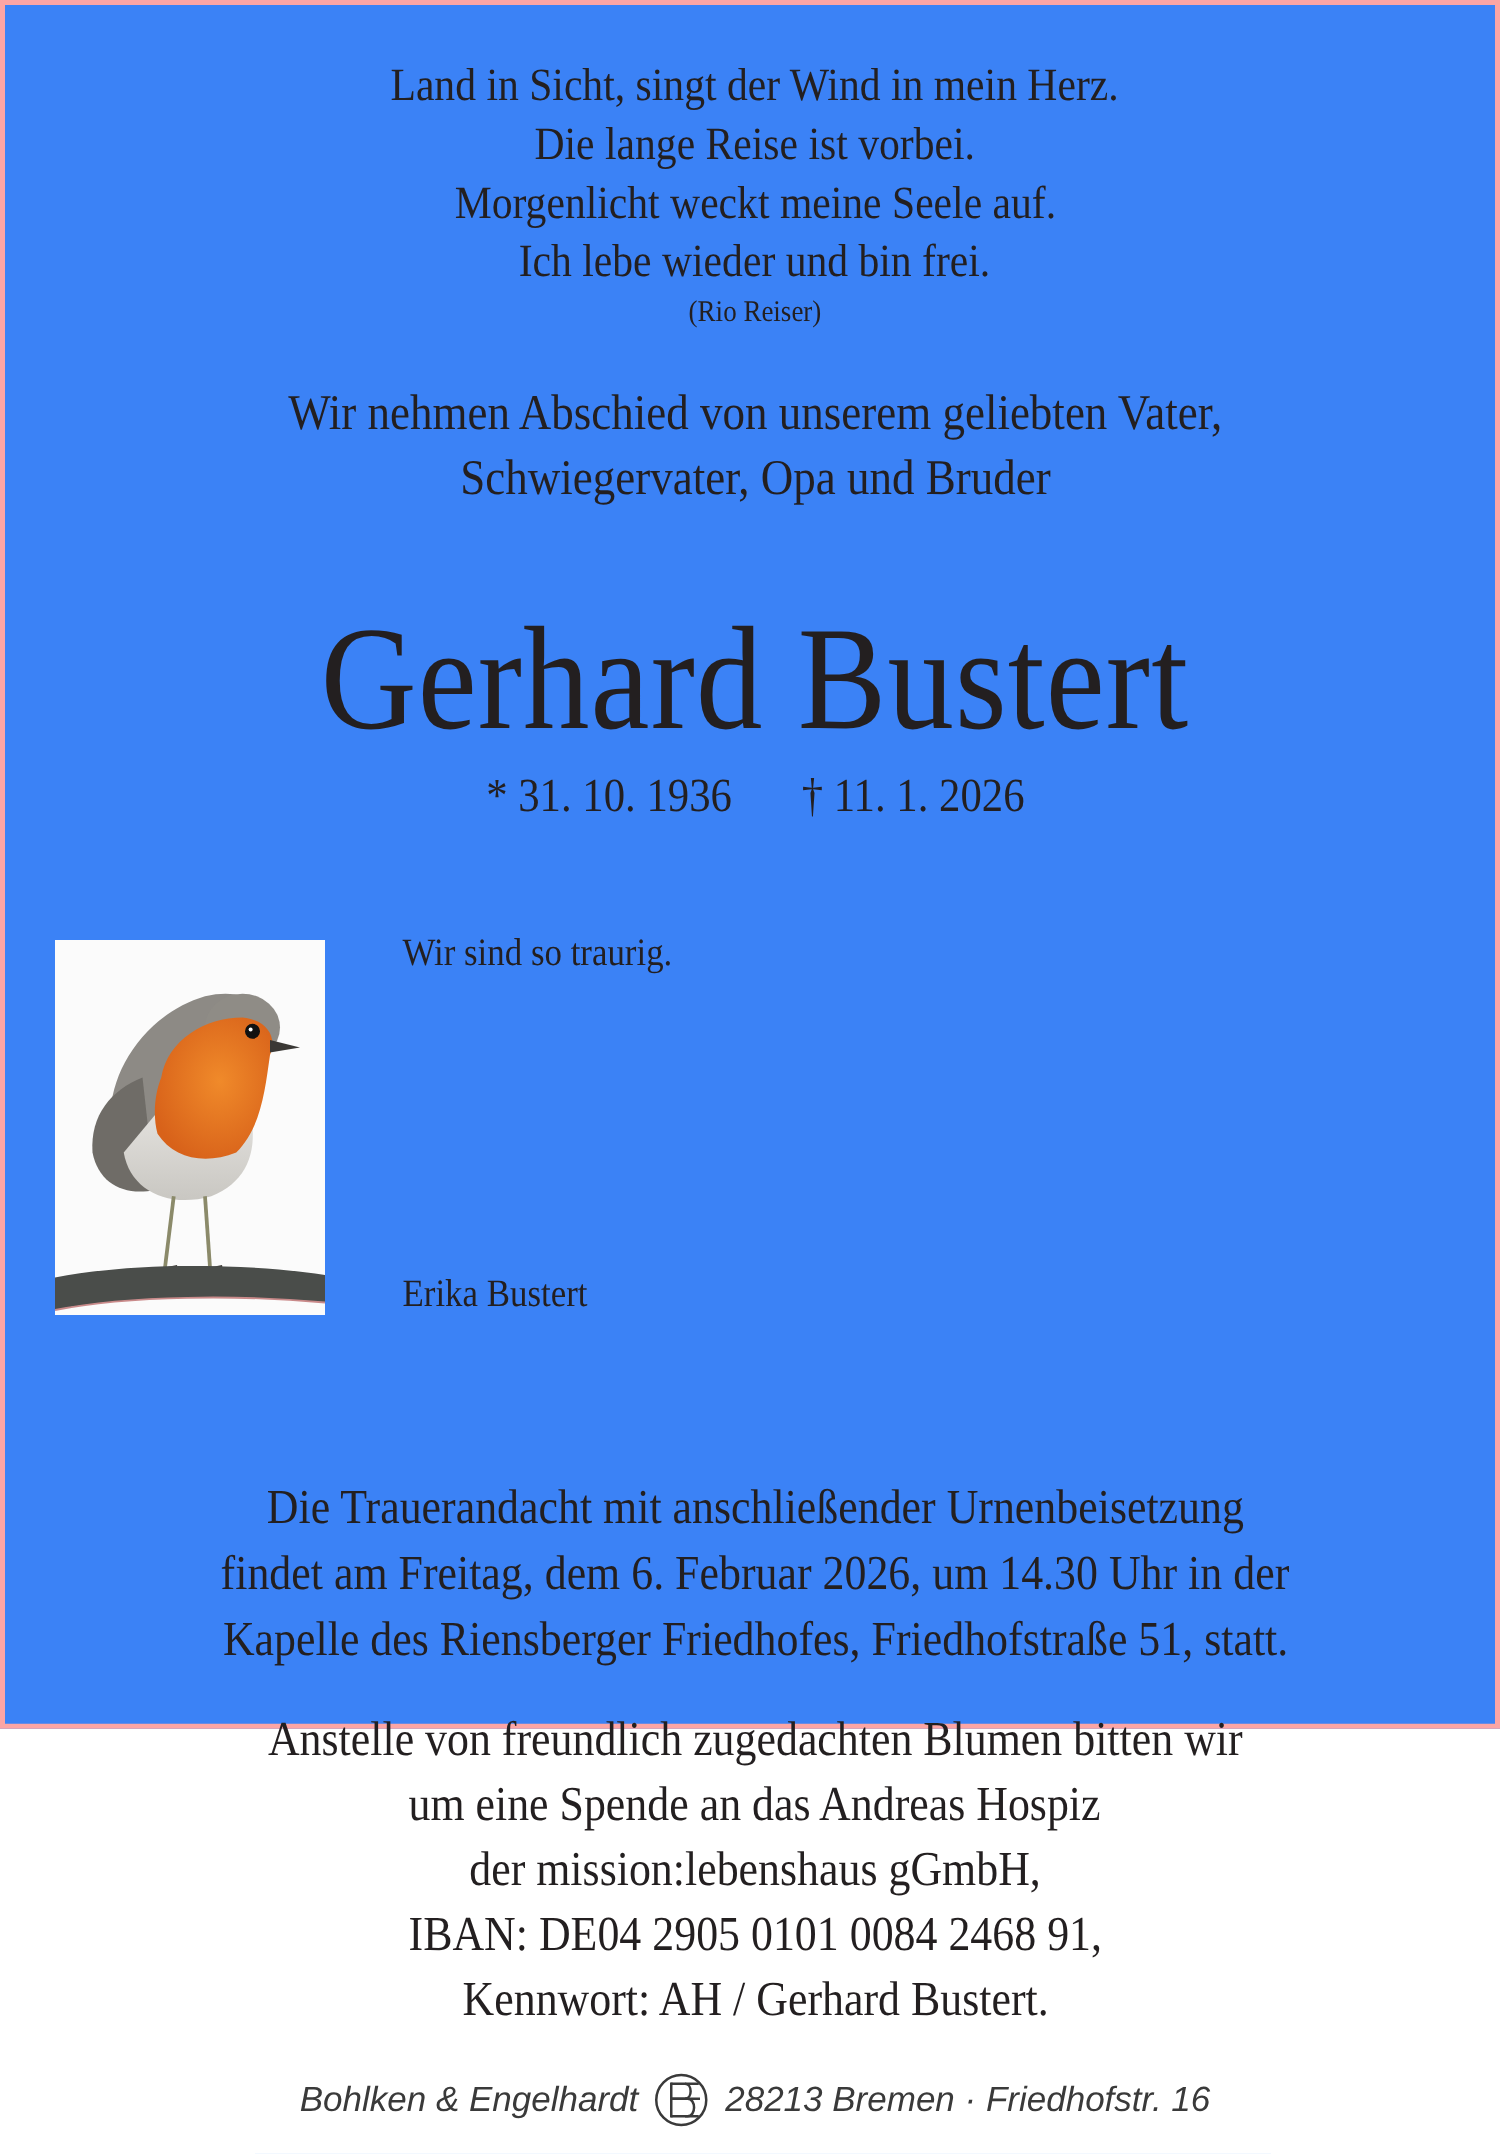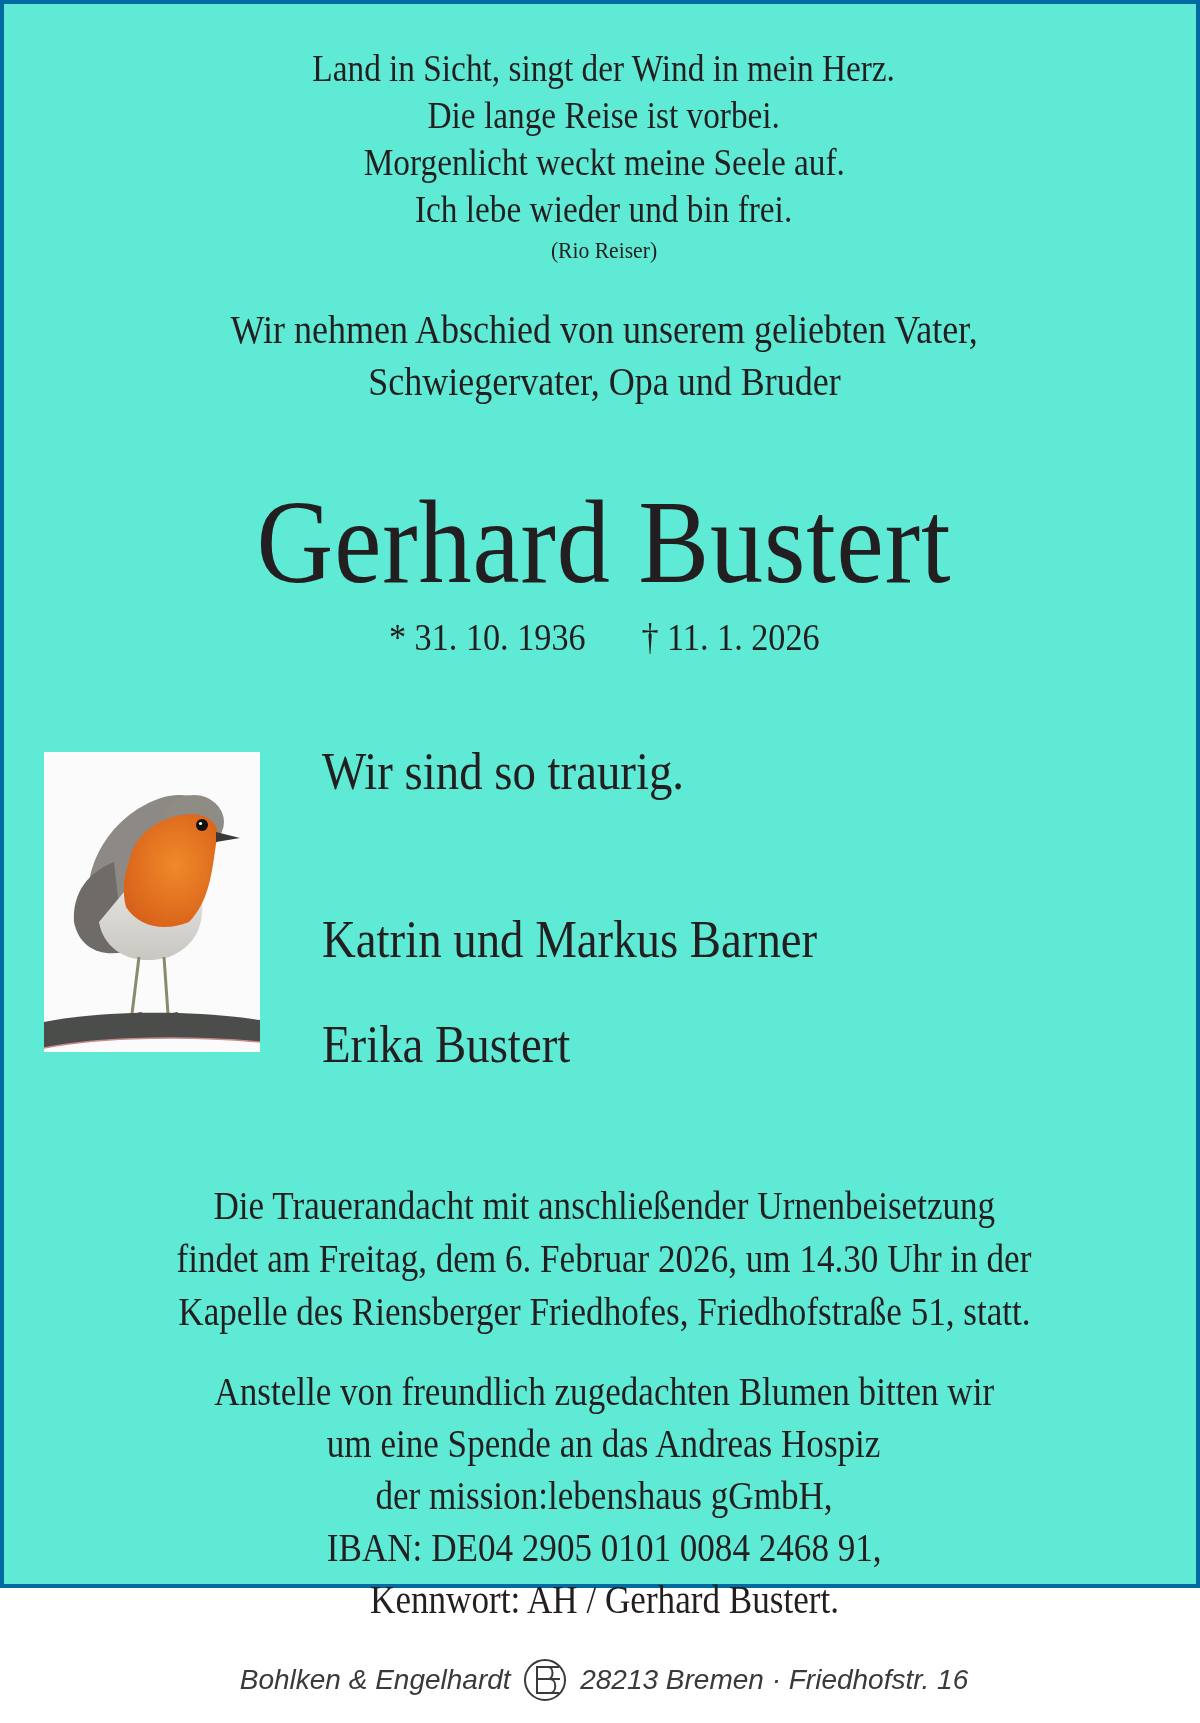--- a/index.html
+++ b/index.html
@@ -1,35 +1,35 @@
 <!DOCTYPE html>
 <html><head>
 <meta charset="utf-8">
 <style>
   html, body { margin: 0; padding: 0; background: #ffffff; }
   body { width: 1200px; height: 1723px; position: relative; overflow: hidden; }
   .frame {
-    position: absolute; left: 0; top: 0; width: 1200px; height: 1588px;
-    box-sizing: border-box; border: 4px solid #0369a1; background: #5eead4;
+    position: absolute; left: 0; top: 0; width: 1200px; height: 1383px;
+    box-sizing: border-box; border: 4px solid #fca5a5; background: #3b82f6;
   }
   .serif { font-family: "Liberation Serif", "DejaVu Serif", serif; color: #231f20; }
   .line {
     position: absolute; left: 0; width: 1200px; text-align: center;
     white-space: nowrap; line-height: 1;
   }
   .cond { display: inline-block; transform: scaleX(0.9); transform-origin: center; }
   .poem { font-size: 37px; }
   .credit { font-size: 24px; }
   .intro { font-size: 40px; }
   .name { font-size: 118px; letter-spacing: 1px; }
   .dates { font-size: 38px; }
   .dates .gap { display: inline-block; width: 62px; }
   .family {
     position: absolute; left: 318px; top: 0; white-space: nowrap; line-height: 1;
-    font-size: 52px;
+    font-size: 31px;
   }
   .family .cond { transform-origin: left center; }
   .para { font-size: 39px; }
   .photo {
     position: absolute; left: 40px; top: 748px; width: 216px; height: 300px;
     background: #fbfbfb; overflow: hidden;
   }
   .footer {
     position: absolute; left: 0; top: 1652px; width: 1200px; text-align: center;
     font-family: "Liberation Sans", "DejaVu Sans", sans-serif; font-size: 28px;
@@ -91,21 +91,20 @@
       <path d="M95 205 L88 262" stroke="#8b8a6a" stroke-width="3" fill="none"></path>
       <path d="M120 205 L124 262" stroke="#8b8a6a" stroke-width="3" fill="none"></path>
       <path d="M78 266 L98 262 M114 266 L134 262" stroke="#3e3b36" stroke-width="4" fill="none"></path>
 
       <path d="M0 270 C60 258 150 258 216 268 L216 290 C150 284 60 284 0 296 Z" fill="#4a4d4a"></path>
       <path d="M0 296 C60 284 150 284 216 290" stroke="#c98a8a" stroke-width="1.5" fill="none"></path>
     </svg>
   </div>
 
   <div class="family serif" style="top:742px"><span class="cond">Wir sind so traurig.</span></div>
-  <div class="family serif" style="top:910px"><span class="cond">Katrin und Markus Barner</span></div>
   <div class="family serif" style="top:1015px"><span class="cond">Erika Bustert</span></div>
 
   <div class="line serif para" style="top:1182px"><span class="cond">Die Trauerandacht mit anschließender Urnenbeisetzung</span></div>
   <div class="line serif para" style="top:1235px"><span class="cond">findet am Freitag, dem 6. Februar 2026, um 14.30 Uhr in der</span></div>
   <div class="line serif para" style="top:1288px"><span class="cond">Kapelle des Riensberger Friedhofes, Friedhofstraße 51, statt.</span></div>
 
   <div class="line serif para" style="top:1368px"><span class="cond">Anstelle von freundlich zugedachten Blumen bitten wir</span></div>
   <div class="line serif para" style="top:1420px"><span class="cond">um eine Spende an das Andreas Hospiz</span></div>
   <div class="line serif para" style="top:1472px"><span class="cond">der mission:lebenshaus gGmbH,</span></div>
   <div class="line serif para" style="top:1524px"><span class="cond">IBAN: DE04 2905 0101 0084 2468 91,</span></div>

